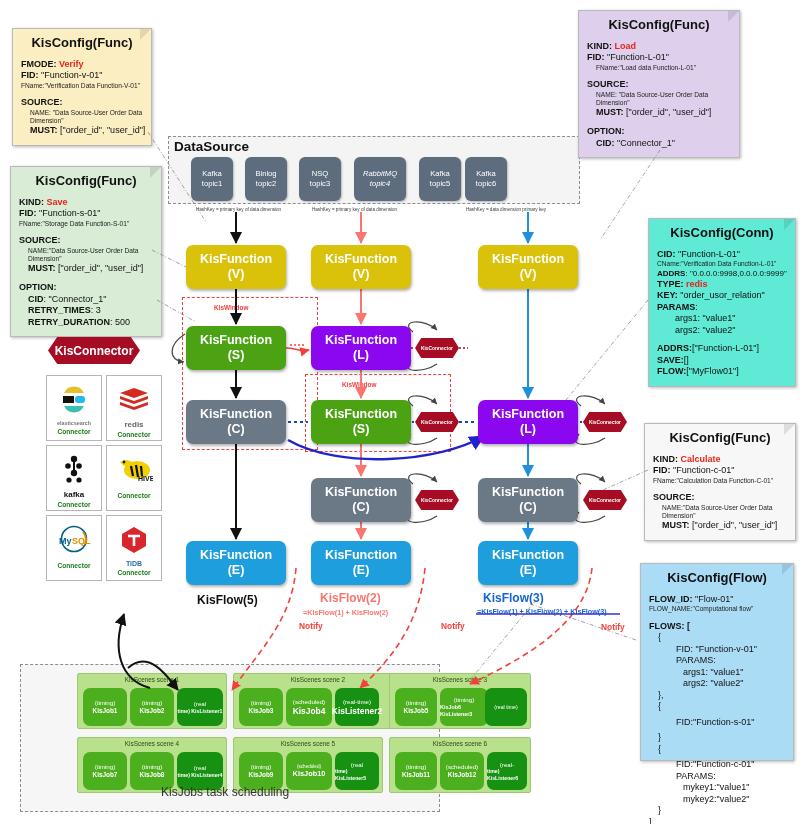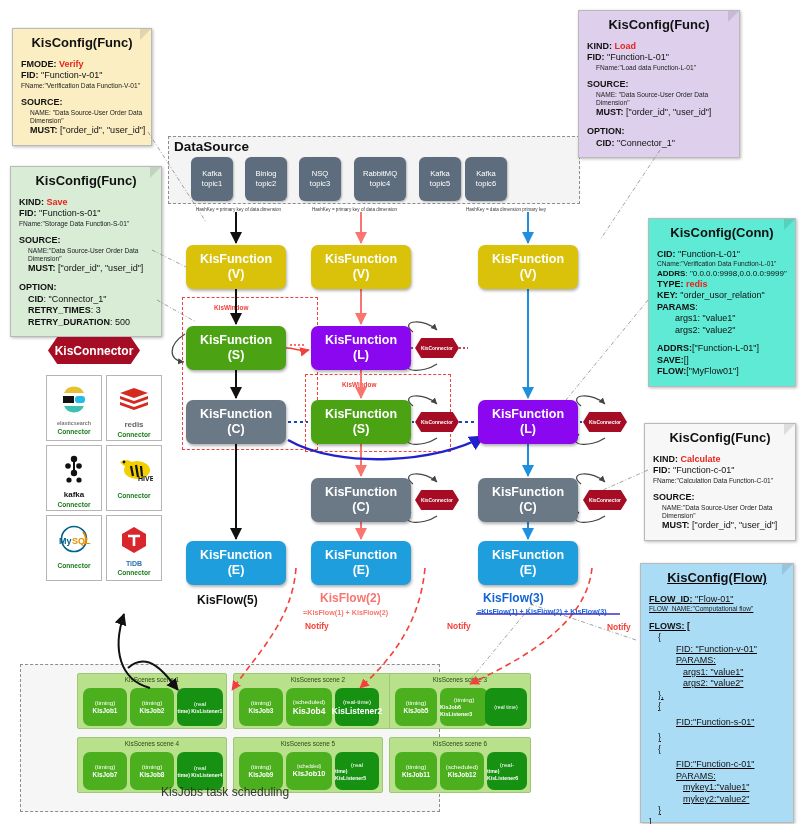--- a/index.html
+++ b/index.html
@@ -152,21 +152,21 @@
     background: #fff; padding: 0 2px;
     z-index: 3;
   }
 
   
   .flowlbl { position: absolute; font-weight: bold; }
   .fl1 { font-size: 12px; color: #111; }
   .fl2 { font-size: 12px; color: #f8766f; }
   .fl3 { font-size: 12px; color: #1464d6; }
   .fl-sub { font-size: 7.2px; font-weight: bold; }
-  .notify { position: absolute; font-size: 8.4px; font-weight: bold; color: #f4403a; margin-left: 6px; }
+  .notify { position: absolute; font-size: 8.4px; font-weight: bold; color: #f4403a; }
 
   
   #jobs {
     position: absolute;
     left: 20px; top: 664px;
     width: 420px; height: 148px;
     background: #f6f6f6;
     border: 1px dashed #8d8d8d;
   }
   .scene {
@@ -238,21 +238,21 @@
       <span>topic1</span>
     </div>
     <div class="ds-topic" style="left:76px; width:42px;">
       <span>Binlog</span>
       <span>topic2</span>
     </div>
     <div class="ds-topic" style="left:130px; width:42px;text-align:center;">
       <span>NSQ</span>
       <span>topic3</span>
     </div>
-    <div class="ds-topic" style="left:185px; width:52px;">
+    <div class="ds-topic" style="left:185px; width:52px;font-style:italic;">
       <span>RabbitMQ</span>
       <span>topic4</span>
     </div>
     <div class="ds-topic" style="left:250px; width:42px;">
       <span>Kafka</span>
       <span>topic5</span>
     </div>
     <div class="ds-topic" style="left:296px; width:42px;">
       <span>Kafka</span>
       <span>topic6</span>
@@ -727,21 +727,21 @@
     <div class="tiny">FName:"Calculation Data Function-C-01"</div>
     <div class="gap"></div>
     <div class="kv"><b>SOURCE:</b></div>
     <div class="tiny ind1">NAME:"Data Source-User Order Data Dimension"</div>
     <div class="kv ind1">
       <b>MUST:</b>
       <span>["order_id", "user_id"]</span>
     </div>
   </div>
 
-  <div class="note blue" style="left:640px; top:563px; width:154px; height:260px;text-decoration:underline;">
+  <div class="note blue" style="left:640px; top:563px; width:154px; height:198px;">
     <div class="fold"></div>
     <div class="note-title">KisConfig(Flow)</div>
     <div class="kv">
       <b>FLOW_ID:</b>
       <span>"Flow-01"</span>
     </div>
     <div class="tiny">FLOW_NAME:"Computational flow"</div>
     <div class="gap"></div>
     <div class="kv"><b>FLOWS: [</b></div>
     <div class="kv ind1">{</div>

